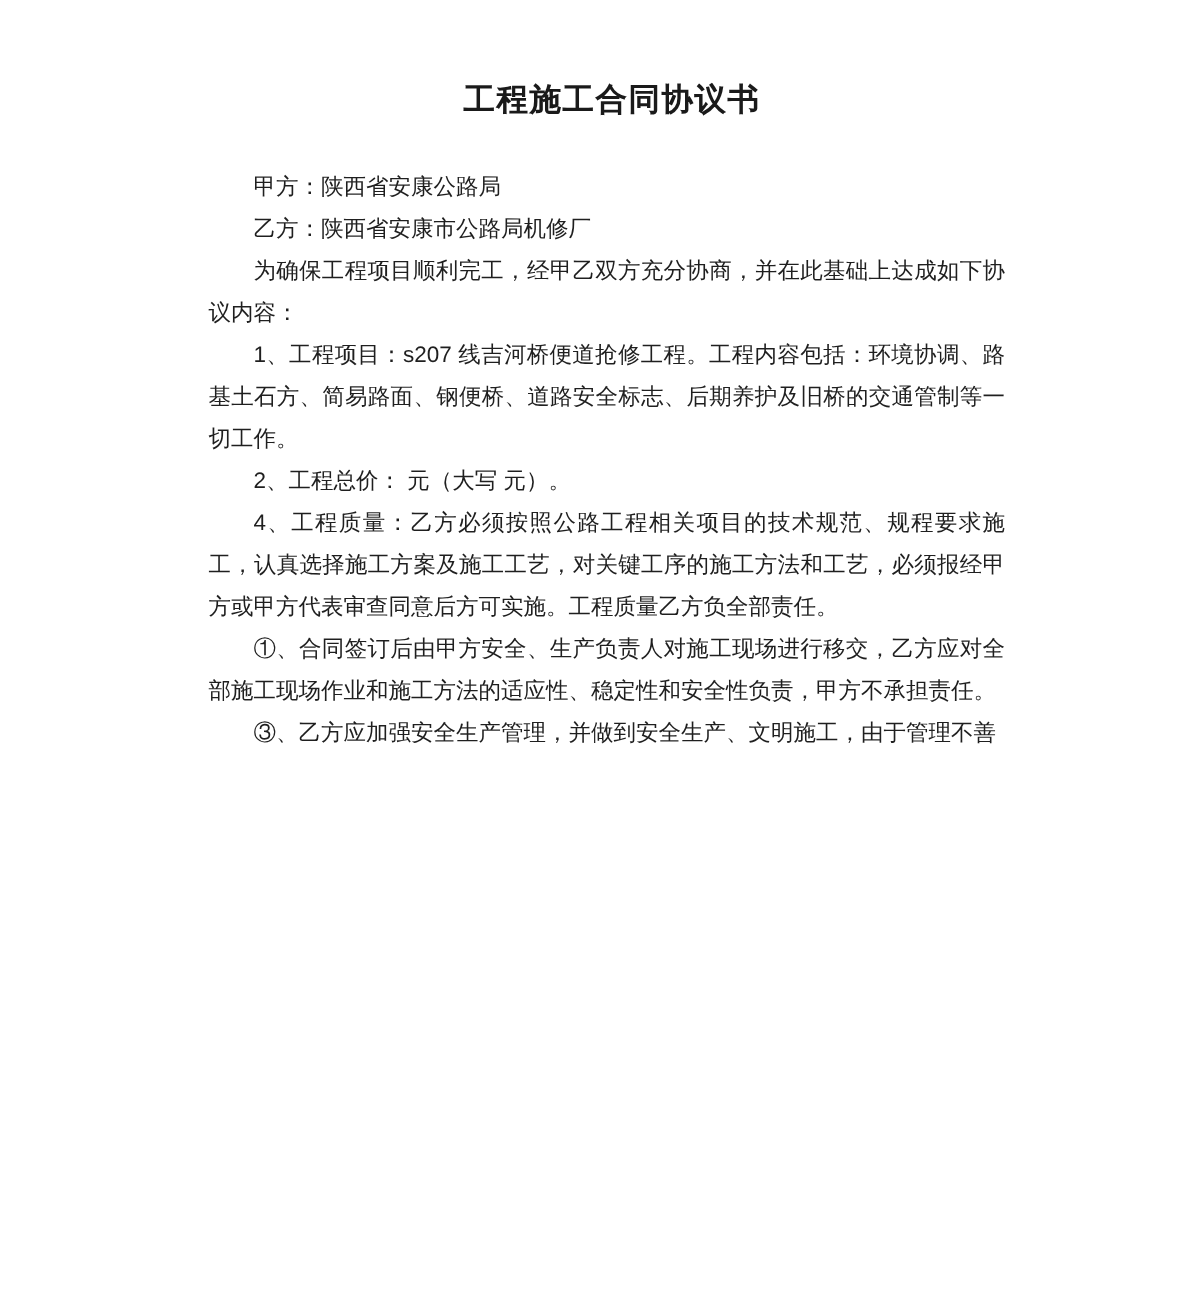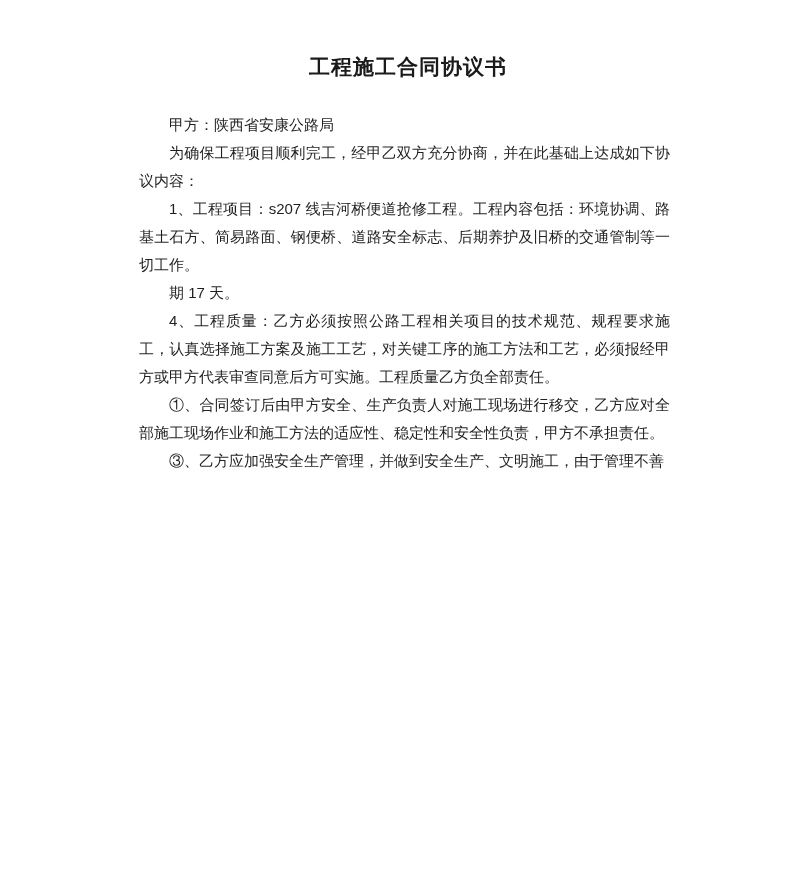--- a/index.html
+++ b/index.html
@@ -38,20 +38,21 @@
     word-wrap: break-word;
   }
 </style>
 </head>
 <body>
 
 <div class="page">
   <h1 class="doc-title">工程施工合同协议书</h1>
   <div class="doc-body" id="doc-body">
       <p>甲方：陕西省安康公路局</p>
+      <p>乙方：陕西省安康市公路局机修厂</p>
       <p>为确保工程项目顺利完工，经甲乙双方充分协商，并在此基础上达成如下协议内容：</p>
       <p>1、工程项目：s207 线吉河桥便道抢修工程。工程内容包括：环境协调、路基土石方、简易路面、钢便桥、道路安全标志、后期养护及旧桥的交通管制等一切工作。</p>
-      <p>期 17 天。</p>
+      <p>2、工程总价：  元（大写 元）。</p>
       <p>4、工程质量：乙方必须按照公路工程相关项目的技术规范、规程要求施工，认真选择施工方案及施工工艺，对关键工序的施工方法和工艺，必须报经甲方或甲方代表审查同意后方可实施。工程质量乙方负全部责任。</p>
       <p>①、合同签订后由甲方安全、生产负责人对施工现场进行移交，乙方应对全部施工现场作业和施工方法的适应性、稳定性和安全性负责，甲方不承担责任。</p>
       <p>③、乙方应加强安全生产管理，并做到安全生产、文明施工，由于管理不善</p>
     </div>
 </div>
 
 </body></html>

